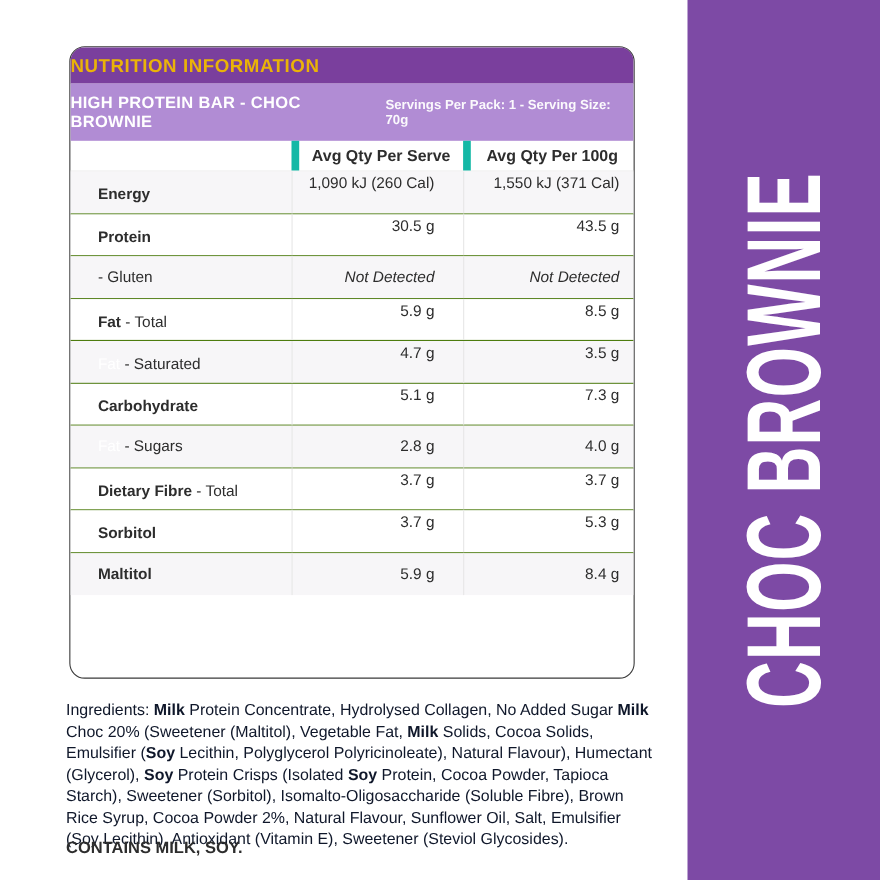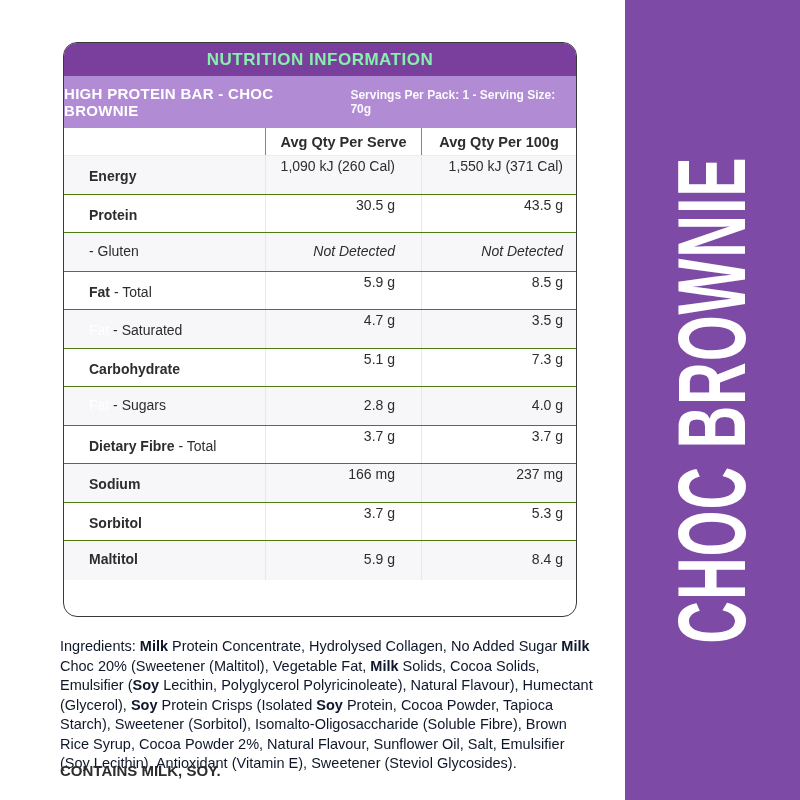--- a/index.html
+++ b/index.html
@@ -20,41 +20,41 @@
     color: #ffffff;
   }
 
   
   .card {
     position: absolute; left: 63px; top: 42px; width: 514px; height: 575px;
     border: 1.5px solid #3a3a3a; border-radius: 14px;
     overflow: hidden; background: #ffffff;
   }
   .band-dark {
-    height: 33px; background: #7a3f9d; color: #86efac;
-    display: flex; align-items: center; justify-content: center;
+    height: 33px; background: #7a3f9d; color: #eab308;
+    display: flex; align-items: center; 
     font-size: 17px; font-weight: bold; letter-spacing: 0.5px;
   }
   .band-light {
     height: 52px; background: #b18cd4; color: #ffffff;
     display: flex; flex-direction: row; align-items: center; justify-content: center;
     gap: 2px;
   }
   .band-light .product { font-size: 15px; font-weight: bold; letter-spacing: 0.3px; }
   .band-light .serving { font-size: 12px; font-weight: bold; opacity: 0.95; }
 
   
   .thead {
     height: 28px; display: grid; grid-template-columns: 201px 156px 1fr;
     border-bottom: 1px solid #ececec;
   }
   .thead .hc {
     display: flex; align-items: center; justify-content: center;
     font-size: 14.5px; font-weight: bold;
-    border-left: 1px solid #14b8a6;
+    border-left: 7px solid #14b8a6;
   }
   .thead .hc0 { border-left: none; }
 
   .row {
     height: 38.5px; display: grid; grid-template-columns: 201px 156px 1fr;
     border-bottom: 1px solid #4d7c0f; background: #ffffff;
     font-size: 14px; line-height: 15px;
   }
   .row:last-child { border-bottom: none; }
   .row.shade { background: #f7f6f8; }
@@ -135,25 +135,20 @@
       <div class="row inline shade">
         <div class="cell lab"><span class="hid">Fat</span><span> - Sugars</span></div>
         <div class="cell v1">2.8 g</div>
         <div class="cell v2">4.0 g</div>
       </div>
       <div class="row stagger">
         <div class="cell lab"><b>Dietary Fibre</b><span> - Total</span></div>
         <div class="cell v1">3.7 g</div>
         <div class="cell v2">3.7 g</div>
       </div>
-      <div class="row stagger shade">
-        <div class="cell lab"><b>Sodium</b></div>
-        <div class="cell v1">166 mg</div>
-        <div class="cell v2">237 mg</div>
-      </div>
       <div class="row stagger">
         <div class="cell lab"><b>Sorbitol</b></div>
         <div class="cell v1">3.7 g</div>
         <div class="cell v2">5.3 g</div>
       </div>
       <div class="row inline shade">
         <div class="cell lab"><b>Maltitol</b></div>
         <div class="cell v1">5.9 g</div>
         <div class="cell v2">8.4 g</div>
       </div>

